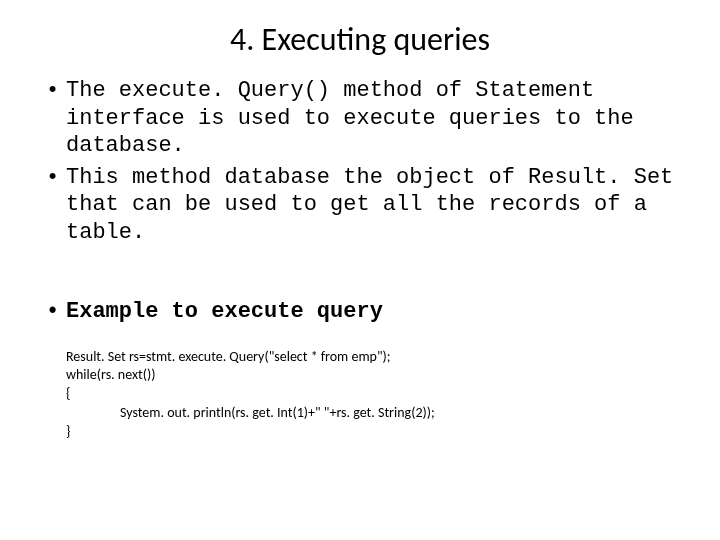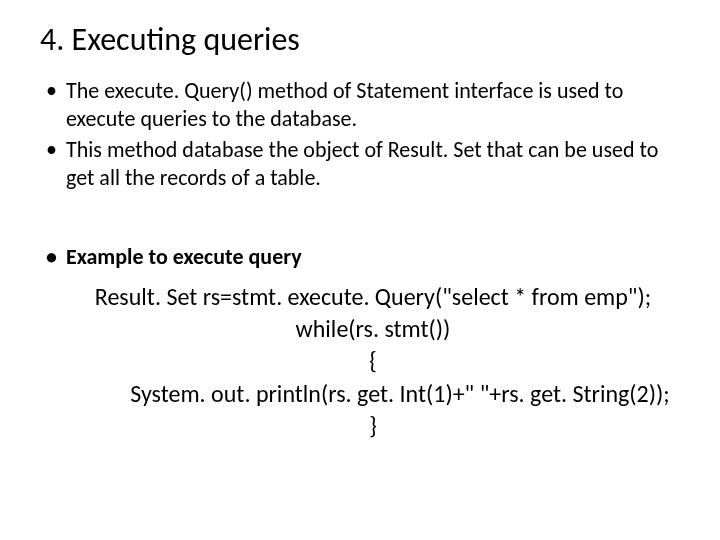--- a/index.html
+++ b/index.html
@@ -10,27 +10,29 @@
       font-family: Calibri, Arial, sans-serif;
       background: #fff;
       color: #000;
     }
     .slide {
       padding: 20px 40px 20px 40px;
       box-sizing: border-box;
     }
     .title {
       font-size: 32px;
+      text-align: center;
       margin: 0 0 18px 0;
       font-weight: normal;
     }
     ul.bullets {
       list-style: none;
       padding: 0;
       margin: 0 0 0 0;
+      font-family: Liberation Mono, monospace;
     }
     ul.bullets li {
       position: relative;
       padding-left: 26px;
       font-size: 22px;
       line-height: 1.25;
       margin-bottom: 4px;
     }
     ul.bullets li::before {
       content: "•";
@@ -39,24 +41,23 @@
       top: 0;
     }
     .spacer {
       height: 28px;
     }
     .bold {
       font-weight: bold;
       margin-top: 20px;
     }
     .code-block {
-      margin: 10px 0 0 26px;
-      font-size: 24px;
+      margin: 22px 0 0 26px;
+      font-size: 14px;
       line-height: 1.35;
-      text-align: center;
     }
     .code-line {
       white-space: pre;
     }
     .indent {
       padding-left: 54px;
     }
   </style>
 </head>
 <body>
@@ -70,18 +71,18 @@
   </ul>
 
   <div class="spacer"></div>
 
   <ul class="bullets">
     <li class="bold">Example to execute query</li>
   </ul>
 
   <div class="code-block">
     <div class="code-line">Result. Set rs=stmt. execute. Query("select * from emp");</div>
-    <div class="code-line">while(rs. stmt())</div>
+    <div class="code-line">while(rs. next())</div>
     <div class="code-line">{</div>
     <div class="code-line indent">System. out. println(rs. get. Int(1)+" "+rs. get. String(2));</div>
     <div class="code-line">}</div>
   </div>
 </div>
 
 </body></html>

